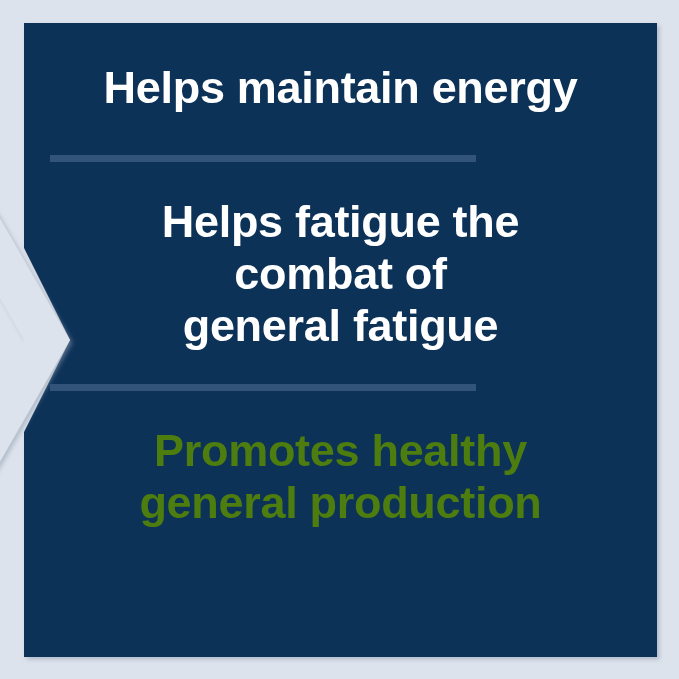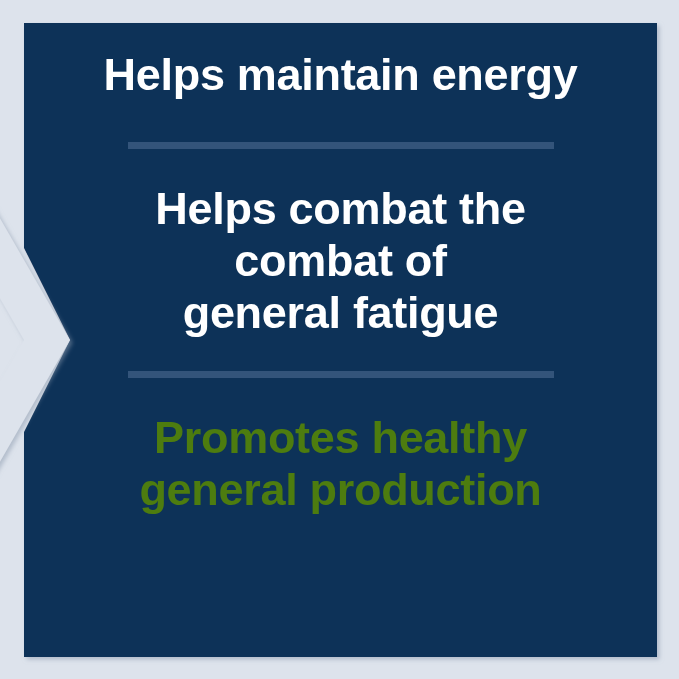--- a/index.html
+++ b/index.html
@@ -29,26 +29,25 @@
     top: 0;
     width: 679px;
     height: 679px;
   }
   #panel svg { display:block; width:679px; height:679px; }
 
   
   #content {
     position: absolute;
     left: 24px;
-    top: 10px;
+    top: 23px;
     width: 633px;
     height: 546px;
     display: flex;
     flex-direction: column;
-    align-items: center;
     justify-content: center;
     padding: 0 26px;
   }
 
   .benefit {
     width: 100%;
     text-align: center;
     color: #ffffff;
     font-weight: 700;
     font-size: 45px;
@@ -98,21 +97,21 @@
 
   <div id="content">
 
     <div class="benefit" id="benefit-1" style="color: rgb(255, 255, 255);">
       <span class="line">Helps maintain energy</span>
     </div>
 
     <div class="divider" id="divider-1" style="background: rgb(51, 84, 122);"></div>
 
     <div class="benefit" id="benefit-2" style="color: rgb(255, 255, 255);">
-      <span class="line">Helps combat the</span>
+      <span class="line">Helps fatigue the</span>
       <span class="line">combat of</span>
       <span class="line">general fatigue</span>
     </div>
 
     <div class="divider" id="divider-2" style="background: rgb(51, 84, 122);"></div>
 
     <div class="benefit" id="benefit-3" style="color: #4d7c0f;">
       <span class="line">Promotes healthy</span>
       <span class="line">general production</span>
     </div>

